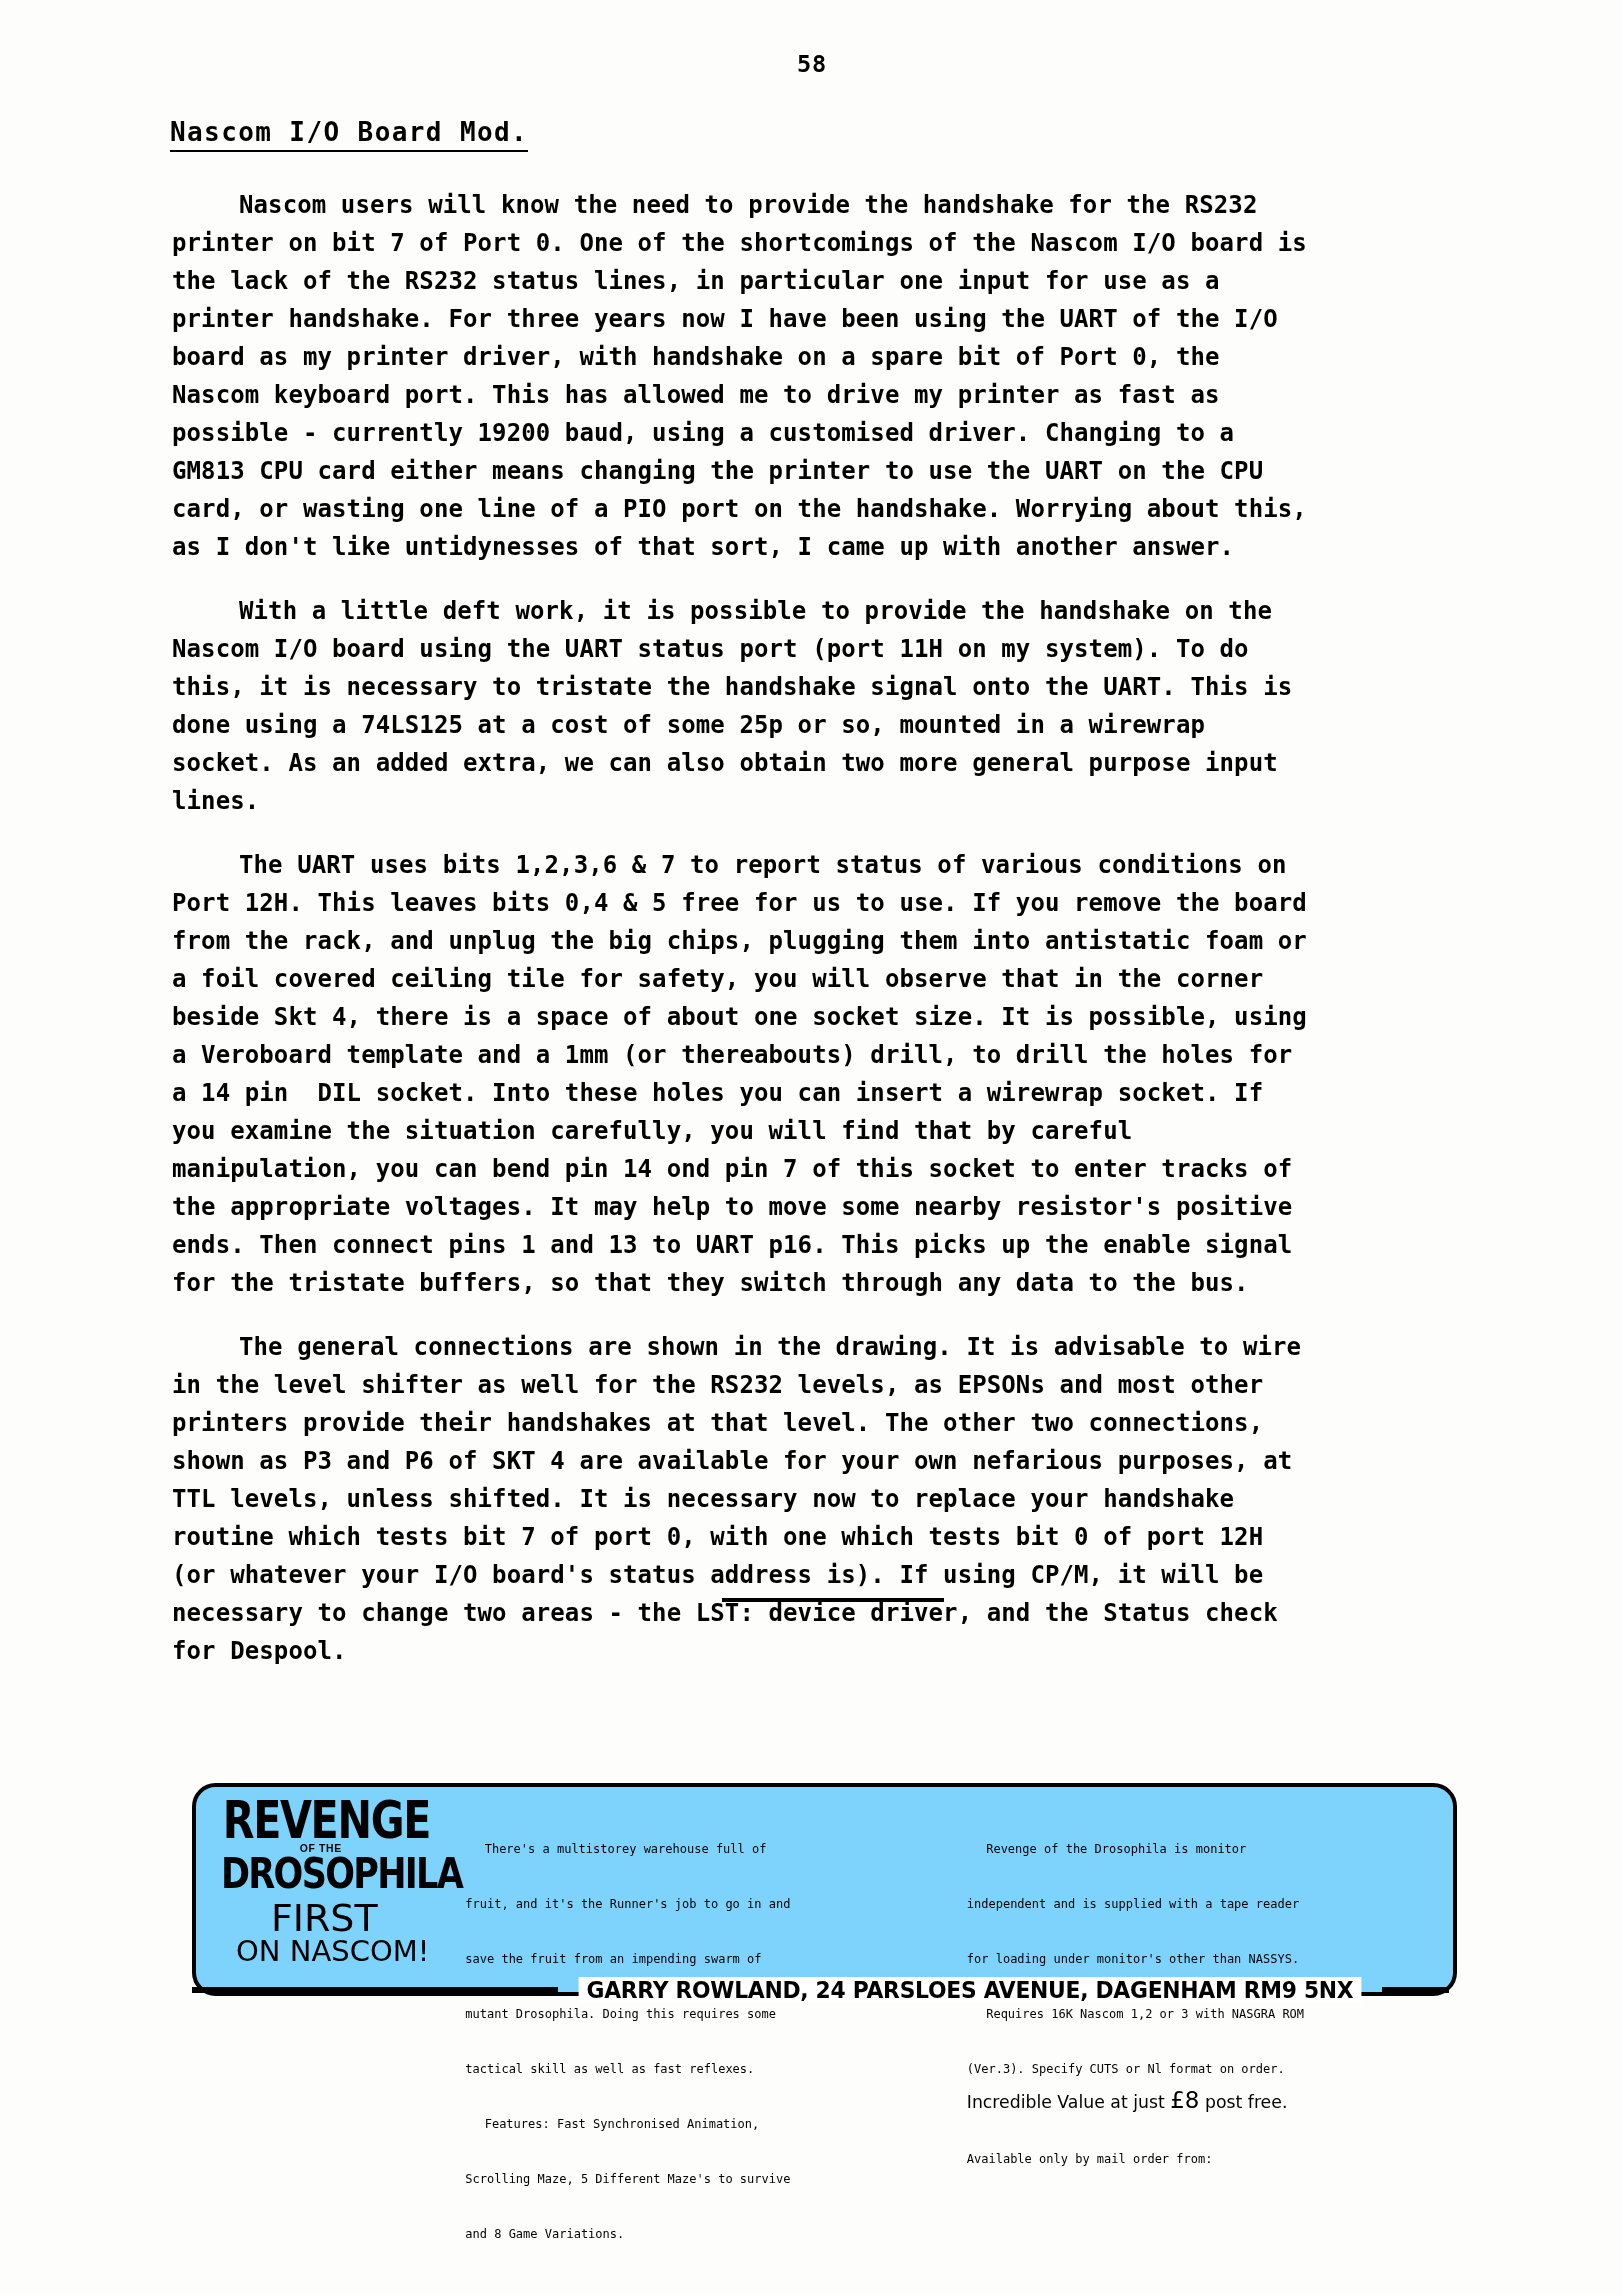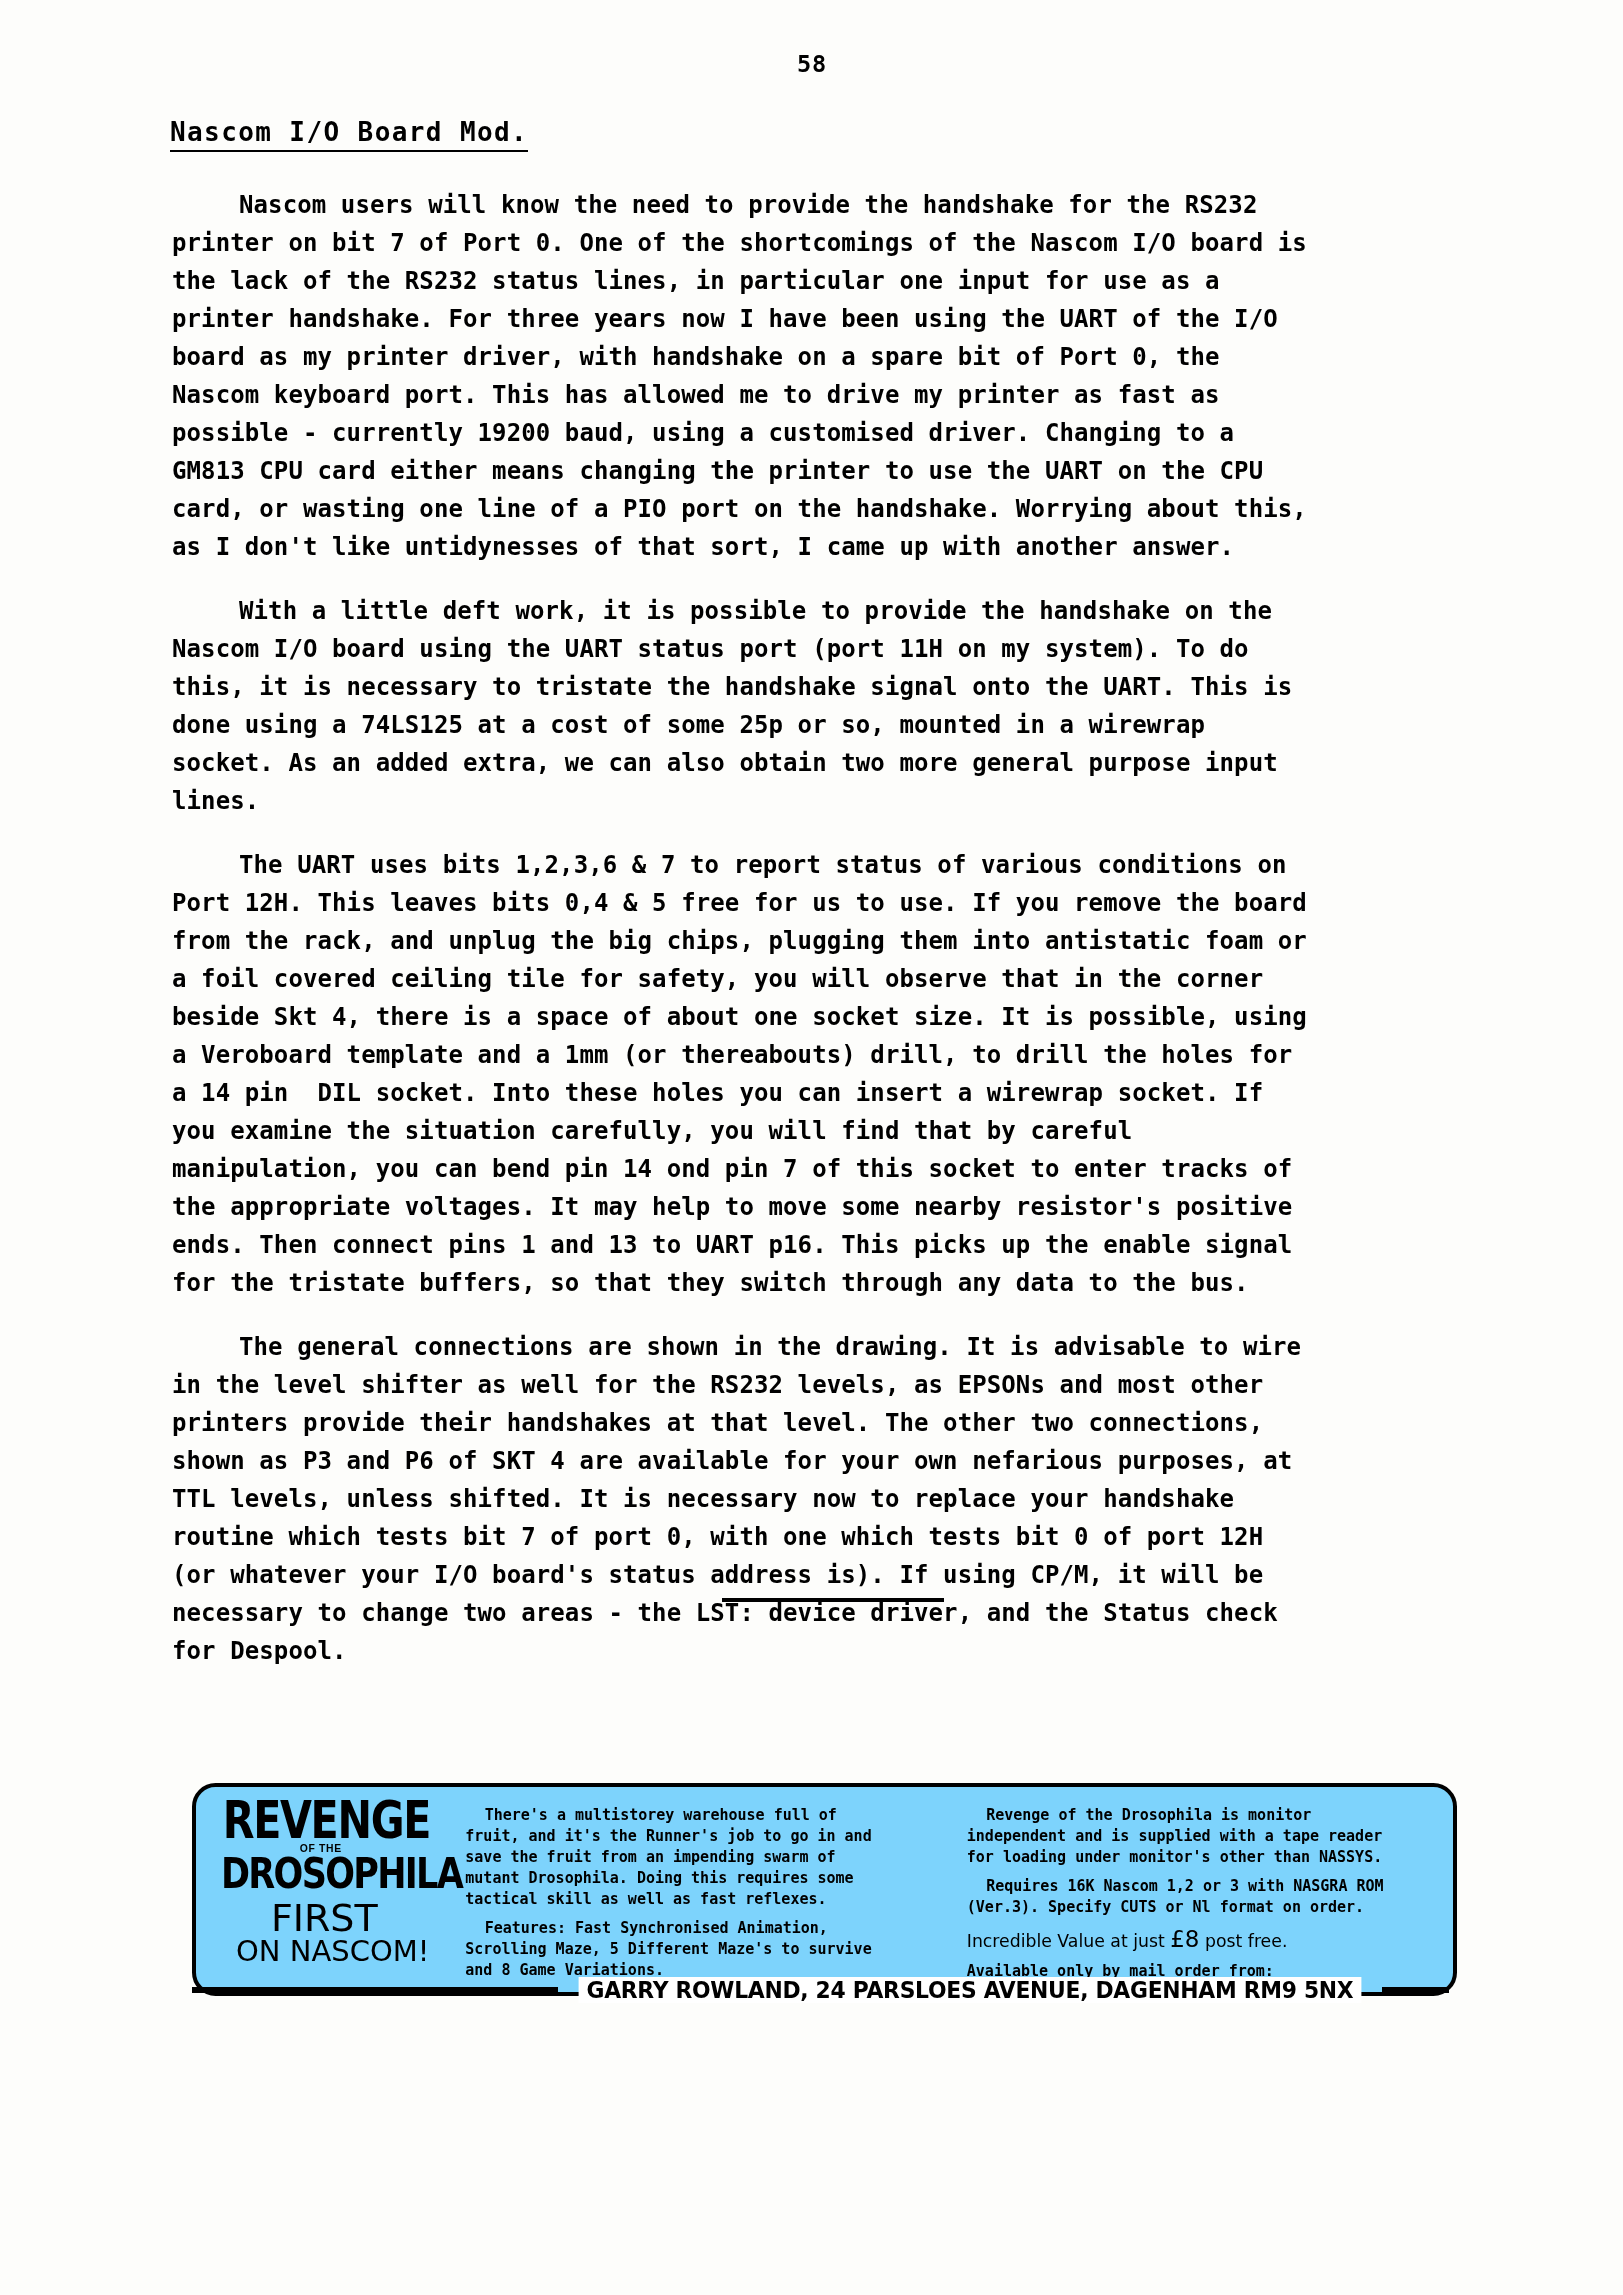--- a/index.html
+++ b/index.html
@@ -167,25 +167,26 @@
     flex: 1 1 0;
     padding: 18px 15.3px 0 15.3px;
     box-sizing: border-box;
   }
   .ad-col .ad-para {
     margin: 0 0 8.3px 0;
   }
   .ad-col .ad-line {
     display: block;
     font-family: "DejaVu Sans Mono", "Liberation Mono", monospace;
-    font-size: 15px;
+    font-size: 12px;
     line-height: 21px;
-    font-weight: 700;
+    font-weight: 400;
     letter-spacing: 0px;
     white-space: pre;
+    margin-top: 34px;
   }
   .ad-col .ad-line.indent {
     padding-left: 19.4px;
   }
   .ad-price {
     display: block;
     font-family: "DejaVu Sans", "Liberation Sans", sans-serif;
     font-size: 17.3px;
     font-weight: 400;
     line-height: 25px;

